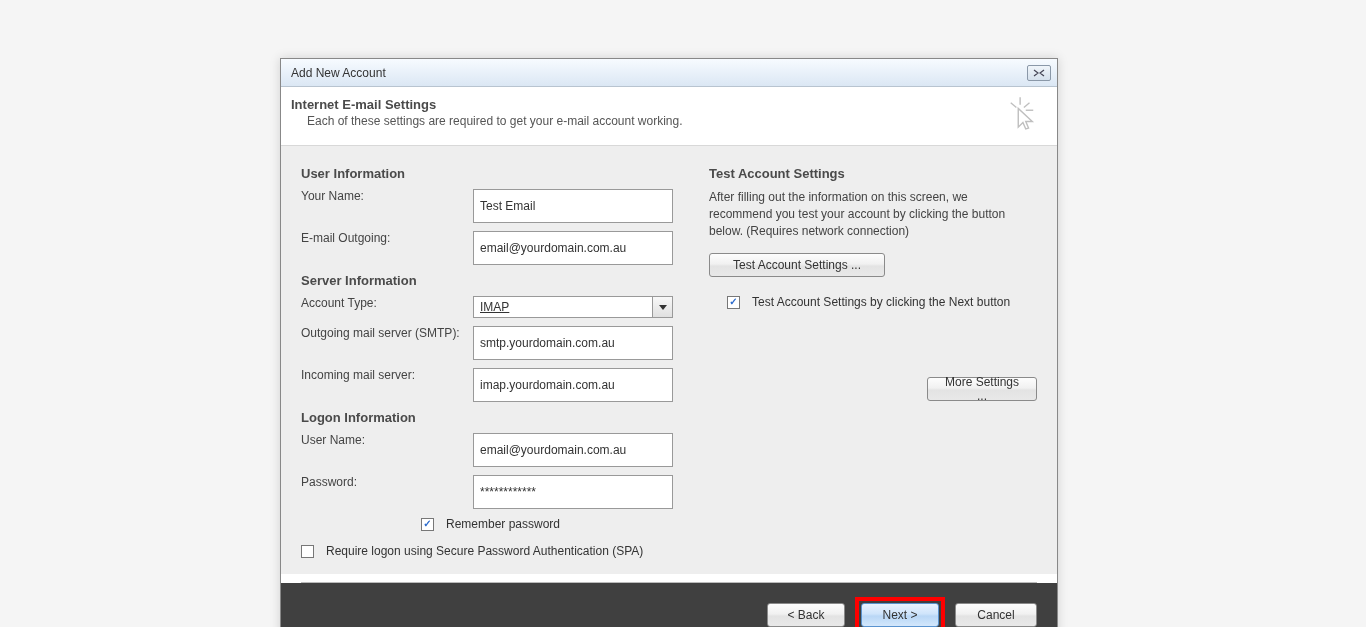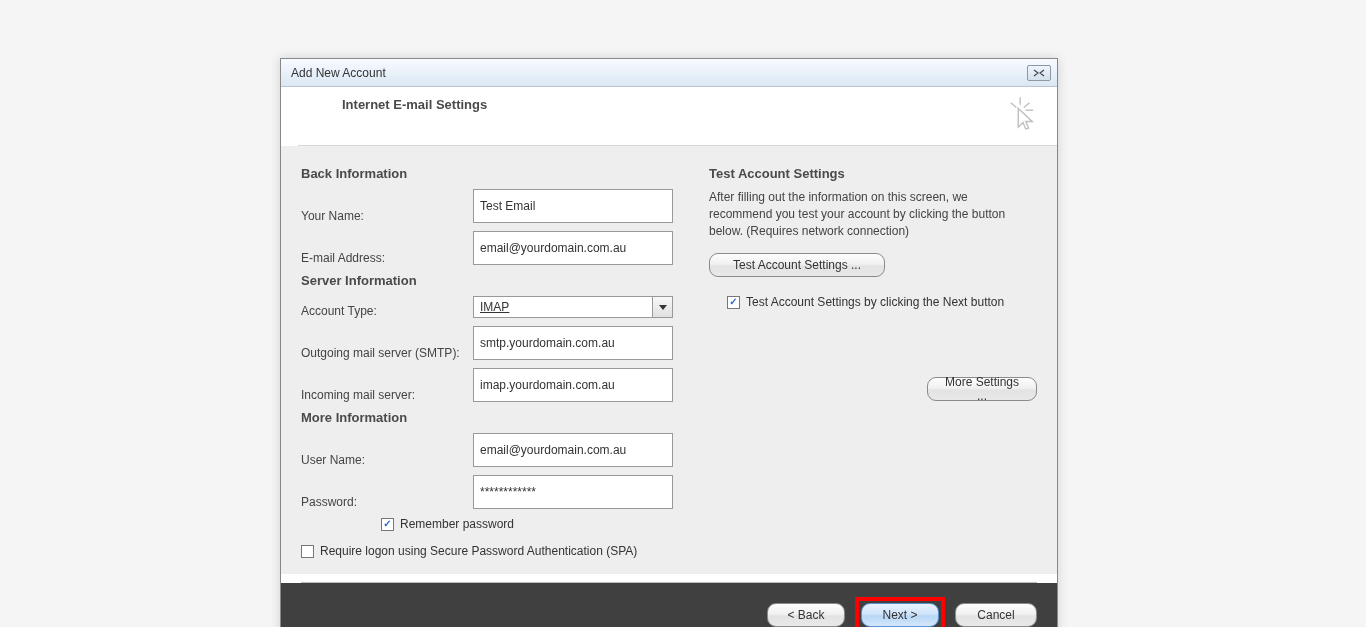--- a/index.html
+++ b/index.html
@@ -33,46 +33,45 @@
     border: 1px solid #8a98a8;
     border-radius: 2px;
     background: linear-gradient(#f0f5fa,#d5e0ec);
     display: flex; align-items: center; justify-content: center;
     font-size: 10px; color: #334;
     cursor: pointer;
   }
   .header-pane {
     background: #fff;
     border-bottom: 1px solid #d8d8d8;
-    padding: 10px 20px 14px 44px;
+    padding: 10px 20px 14px 10px;
     display: flex;
     justify-content: space-between;
     align-items: flex-start;
-    margin-left: 17px;
   }
   .header-title { font-weight: bold; color: #4a4a4a; font-size: 13px; }
   .header-sub { margin-left: 16px; margin-top: 2px; color: #555; }
   .sparkle-icon { width: 30px; height: 34px; }
   .body-pane {
     background: #eeeeee;
     padding: 14px 20px 10px 20px;
     display: flex;
     gap: 10px;
   }
   .col-left { width: 398px; }
   .col-right { flex: 1; }
   .section-heading {
     font-weight: bold;
     color: #4a4a4a;
     margin: 6px 0 8px 0;
     font-size: 13px;
   }
   .form-row {
     display: flex;
-    align-items: flex-end;
+    align-items: flex-start;
     margin-bottom: 8px;
   }
   .form-label {
     width: 172px;
     color: #444;
   }
   .text-input {
     width: 200px;
     height: 34px;
     border: 1px solid #999;
@@ -91,21 +90,21 @@
     justify-content: space-between;
   }
   .select-value { padding-left: 6px; text-decoration: underline; }
   .select-arrow {
     width: 20px; height: 20px;
     border-left: 1px solid #999;
     background: linear-gradient(#f8f8f8,#e0e0e0);
     display: flex; align-items: center; justify-content: center;
   }
   .checkbox-row {
-    display: flex; align-items: center; gap: 6px;
+    display: flex; align-items: center; gap: 12px;
     margin-bottom: 6px;
   }
   .checkbox {
     width: 13px; height: 13px;
     border: 1px solid #777;
     background: #fff;
     display: flex; align-items: center; justify-content: center;
     font-size: 10px;
   }
   .checkbox.checked::after {
@@ -113,21 +112,21 @@
     color: #2a6acc;
     font-weight: bold;
     line-height: 1;
   }
   .right-desc { color: #444; line-height: 1.4; margin-bottom: 14px; max-width: 320px; }
   .btn {
     height: 24px;
     padding: 0 14px;
     border: 1px solid #8a8a8a;
     background: linear-gradient(#fdfdfd 0%, #f1f1f1 45%, #e3e3e3 55%, #e8e8e8 100%);
-    border-radius: 9px;
+    border-radius: 3px;
     font-family: inherit;
     font-size: 12px;
     color: #333;
     cursor: pointer;
     display: inline-flex;
     align-items: center;
     justify-content: center;
   }
   .btn-next {
     background: linear-gradient(#eaf3ff 0%, #cfe4fb 45%, #b9d7f6 55%, #d3e7fb 100%);
@@ -149,63 +148,64 @@
     margin: 8px 20px 0 20px;
   }
   .footer {
     background: #404040;
     padding: 14px 20px 20px 20px;
     display: flex;
     justify-content: flex-end;
     align-items: center;
     gap: 10px;
   }
-  .remember-row { margin-left: 80px; }
+  .remember-row { margin-left: 120px; }
   .spa-row { margin-top: 13px; align-items: flex-end; }
 </style>
 </head>
 <body>
 
 <div class="dialog">
 
   <div class="titlebar">
     <span>Add New Account</span>
     <div class="close-btn">
       <svg width="12" height="8" viewBox="0 0 12 8">
         <path d="M1 1 L5 4 L1 7 M11 1 L7 4 L11 7" stroke="#445" stroke-width="1.2" fill="none"></path>
       </svg>
     </div>
   </div>
 
   <div class="header-pane">
     <div>
       <div class="header-title">Internet E-mail Settings</div>
+      <div class="header-sub">Each of these settings are required to get your e-mail account working.</div>
     </div>
     <svg class="sparkle-icon" viewBox="0 0 32 36">
       <g stroke="#bfbfbf" stroke-width="1.5">
         <line x1="14" y1="0" x2="14" y2="8"></line>
         <line x1="4" y1="6" x2="10" y2="11"></line>
         <line x1="24" y1="6" x2="18" y2="11"></line>
         <line x1="28" y1="14" x2="20" y2="14"></line>
       </g>
       <path d="M12 12 L12 32 L17 27 L20 34 L23 33 L20 26 L27 26 Z" fill="none" stroke="#bfbfbf" stroke-width="1.5"></path>
     </svg>
   </div>
 
   <div class="body-pane">
 
     <div class="col-left">
-      <div class="section-heading">Back Information</div>
+      <div class="section-heading">User Information</div>
 
       <div class="form-row">
         <div class="form-label">Your Name:</div>
         <input class="text-input" value="Test Email" style="">
       </div>
       <div class="form-row">
-        <div class="form-label">E-mail Address:</div>
+        <div class="form-label">E-mail Outgoing:</div>
         <input class="text-input" value="email@yourdomain.com.au" style="">
       </div>
 
       <div class="section-heading">Server Information</div>
 
       <div class="form-row">
         <div class="form-label">Account Type:</div>
         <div class="select-wrap">
           <span class="select-value">IMAP</span>
           <div class="select-arrow">
@@ -217,21 +217,21 @@
       </div>
       <div class="form-row">
         <div class="form-label">Outgoing mail server (SMTP):</div>
         <input class="text-input" value="smtp.yourdomain.com.au" style="">
       </div>
       <div class="form-row">
         <div class="form-label">Incoming mail server:</div>
         <input class="text-input" value="imap.yourdomain.com.au" style="">
       </div>
 
-      <div class="section-heading">More Information</div>
+      <div class="section-heading">Logon Information</div>
 
       <div class="form-row">
         <div class="form-label">User Name:</div>
         <input class="text-input" value="email@yourdomain.com.au" style="">
       </div>
       <div class="form-row">
         <div class="form-label">Password:</div>
         <input class="text-input" type="text" value="************" style="">
       </div>
 

